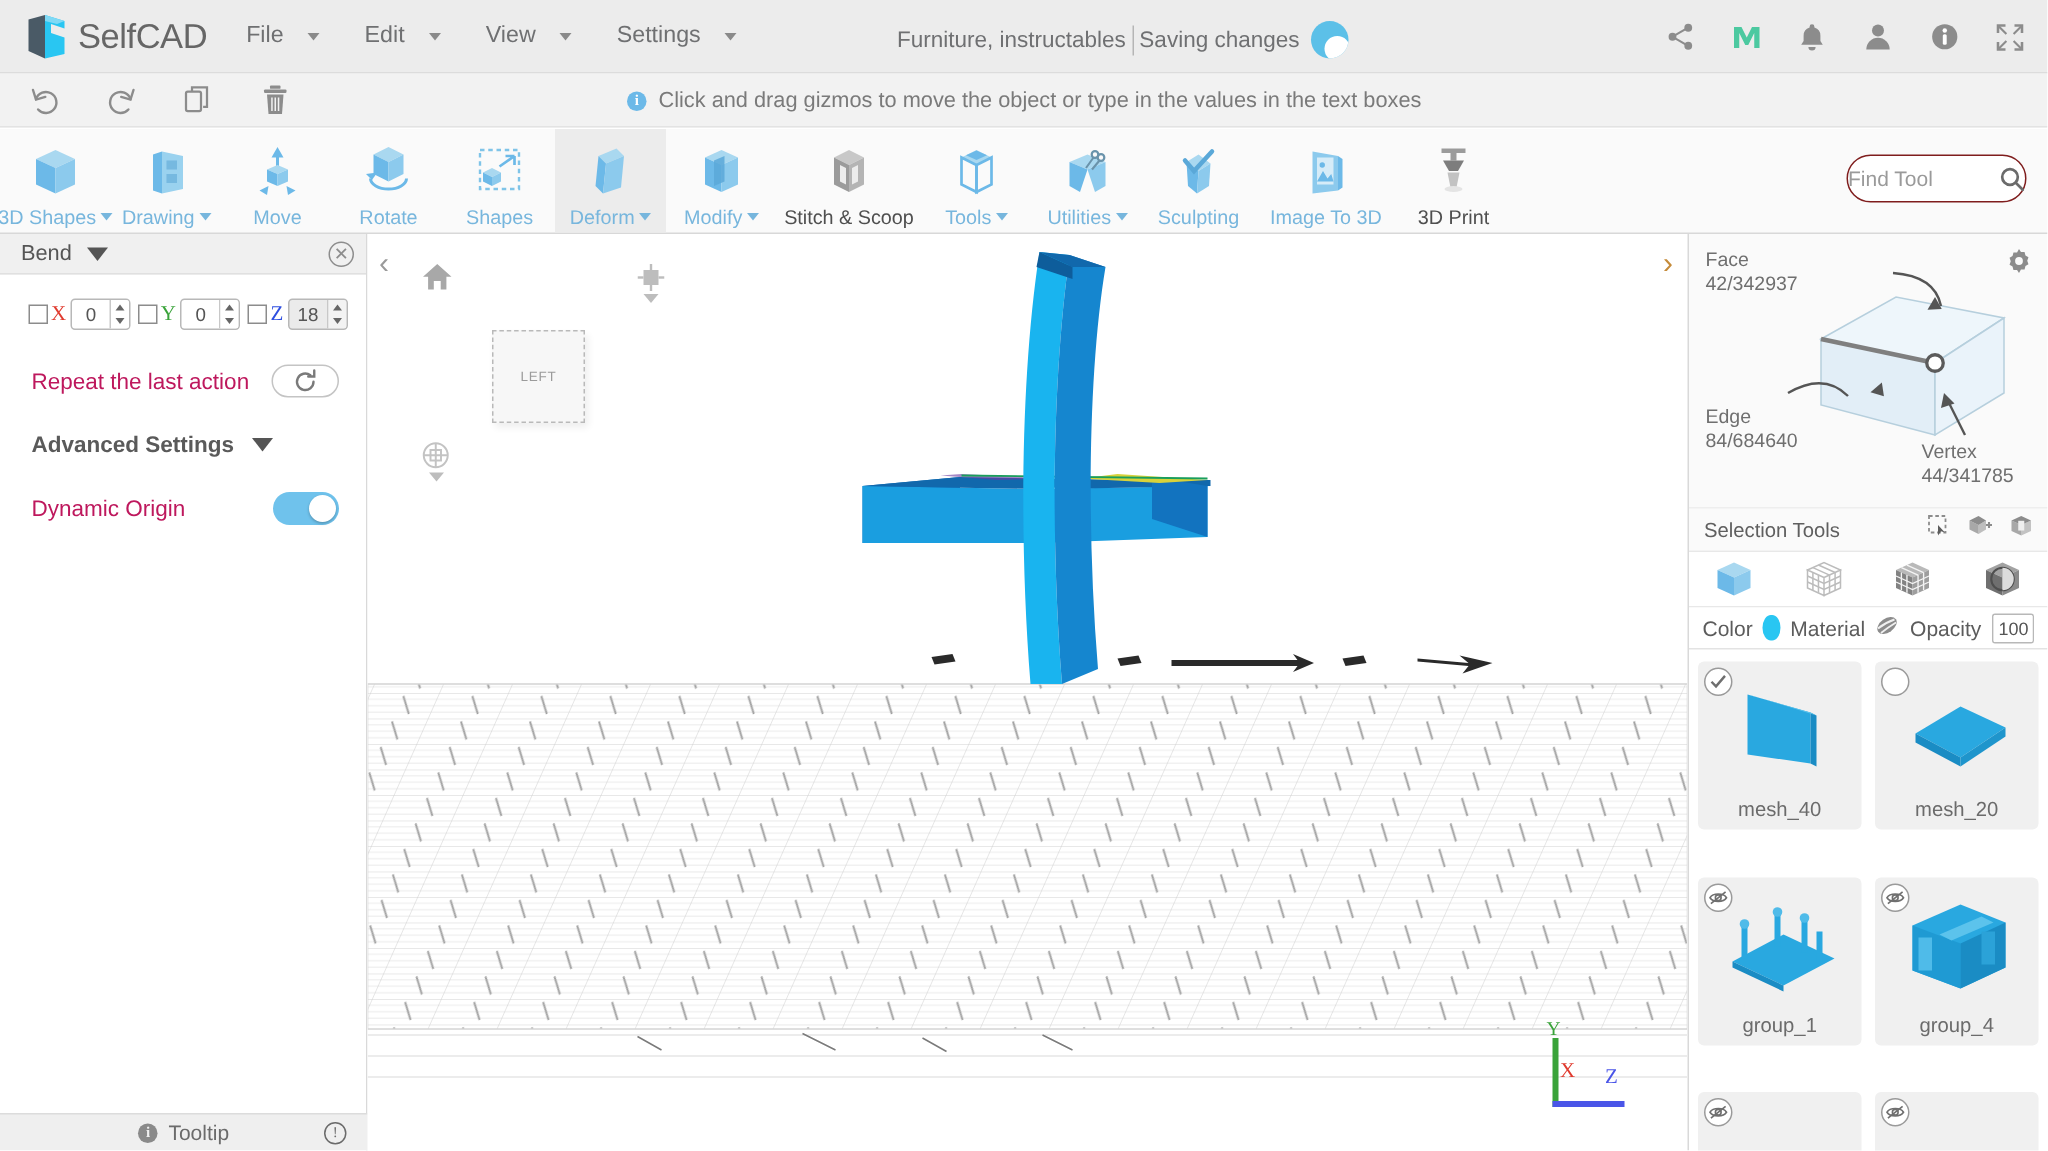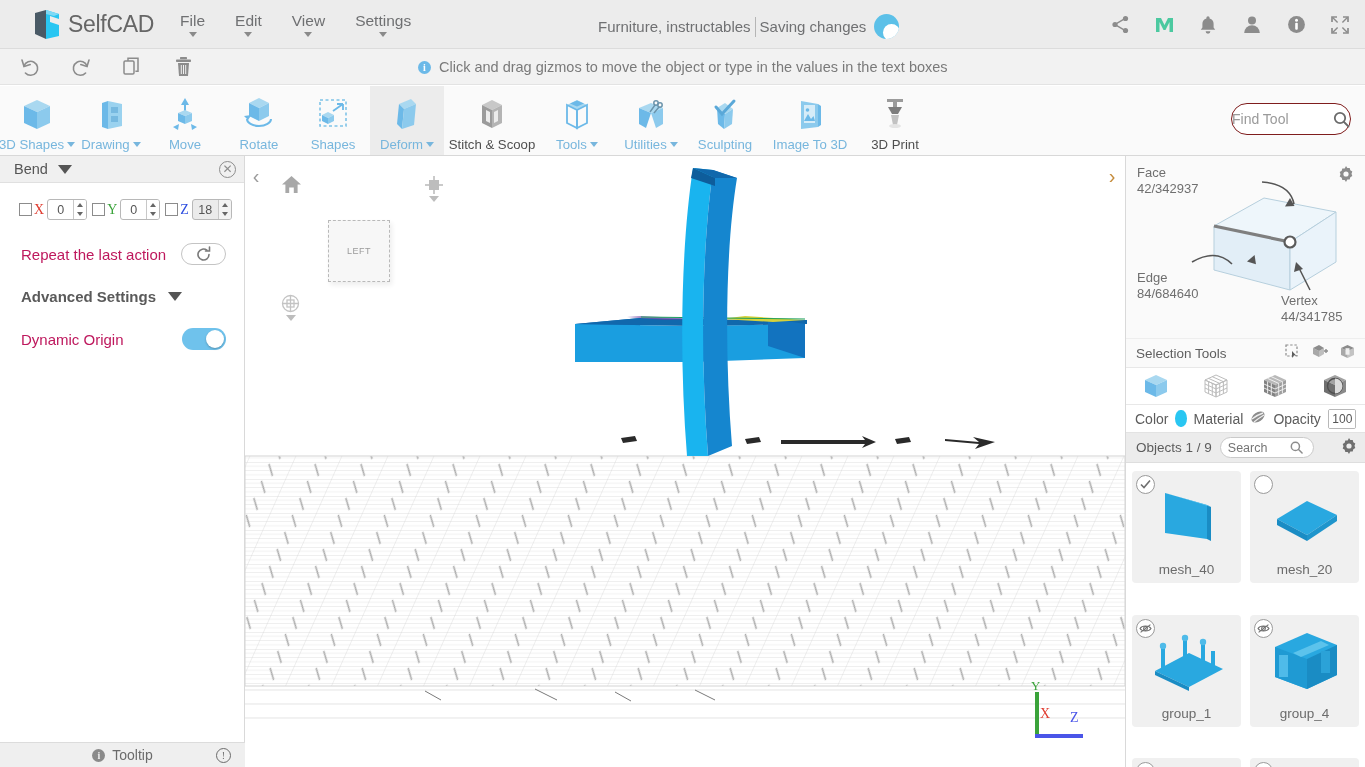--- a/index.html
+++ b/index.html
@@ -9,27 +9,27 @@
     background: #ffffff; color: #6b6b6b;
   }
   #app { position: relative; width: 1365px; height: 767px; }
 
   
   .header {
     position: absolute; top: 0; left: 0; width: 1365px; height: 49px;
     background: #ececec; border-bottom: 1px solid #dcdcdc;
     display: flex; align-items: center;
   }
-  .logo-wrap { display: flex; align-items: center; padding-left: 32px; gap: 6px; }
+  .logo-wrap { display: flex; align-items: center; padding-left: 16px; gap: 6px; }
   .logo-mark { width: 30px; height: 31px; position: relative; }
   .logo-text { font-size: 23px; color: #666; letter-spacing: -.3px; }
   .menu-bar { display: flex; align-items: center; margin-left: 26px; gap: 30px; }
   .menu-item {
     font-size: 15.5px; color: #6f7072; cursor: pointer;
-    display: flex; align-items: center; gap: 2px; flex-direction: column;
+    display: flex; align-items: center; gap: 16px;
   }
   .caret { width: 0; height: 0; border-left: 4px solid transparent;
            border-right: 4px solid transparent; border-top: 5px solid #8a8a8a; display:inline-block; }
   .header-center {
     position: absolute; left: 598px; top: 14px;
     display: flex; align-items: center; gap: 4px;
   }
   .proj-title { font-size: 15px; color: #6f7072; }
   .vsep { width: 1px; height: 20px; background: #b5b5b5; }
   .saving-text { font-size: 15px; color: #6f7072; }
@@ -491,20 +491,34 @@
           <path d="M14 11 L19 16 L17 36 L12 31 Z" fill="#6cb9e8"></path>
           <path d="M31 11 L19 16 L17 36 L29 32 Z" fill="#8ccaed"></path>
         </svg>
       </span>
       <span class="tool-lbl">
         <span>Deform</span>
         <i class="caret"></i>
       </span>
     </div>
 
+    <div class="tool">
+      <span class="tool-ico">
+        <svg width="44" height="44" viewBox="0 0 44 44">
+          <path d="M11 12 L22 7 L33 12 L22 17 Z" fill="#a9d8f0"></path>
+          <path d="M11 12 L22 17 L22 35 L11 30 Z" fill="#6cb9e8"></path>
+          <path d="M33 12 L22 17 L22 35 L33 30 Z" fill="#8ccaed"></path>
+          <path d="M17 14 L24 11 L24 28 L17 31 Z" fill="#5aa8d8" opacity=".85"></path>
+        </svg>
+      </span>
+      <span class="tool-lbl">
+        <span>Modify</span>
+        <i class="caret"></i>
+      </span>
+    </div>
 
     <div class="tool wide">
       <span class="tool-ico">
         <svg width="44" height="44" viewBox="0 0 44 44">
           <path d="M12 12 L22 7 L32 12 L22 17 Z" fill="#c8c8c8"></path>
           <path d="M12 12 L22 17 L22 35 L12 30 Z" fill="#9b9b9b"></path>
           <path d="M32 12 L22 17 L22 35 L32 30 Z" fill="#b4b4b4"></path>
           <path d="M16 17 L20 19 L20 30 L16 28 Z" fill="#ececec"></path>
           <path d="M24 19 L28 17 L28 28 L24 30 Z" fill="#ececec"></path>
         </svg>
@@ -896,36 +910,20 @@
       <span>Opacity</span>
       <span class="opacity-spin">
         <input type="text" value="100" style="">
         <span class="spin-btns">
           
           
         </span>
       </span>
     </div>
 
-    <div class="objects-bar">
-      <span class="objects-lbl">Objects 1 / 9</span>
-      <span class="search-box">
-        <input type="text" placeholder="Search" style="">
-        <svg width="13" height="13" viewBox="0 0 14 14" fill="none" stroke="#8c8c8c" stroke-width="1.6">
-          <circle cx="5.8" cy="5.8" r="4.4"></circle>
-            <path d="M9.2 9.2 L13 13" stroke-linecap="round"></path>
-        </svg>
-      </span>
-      <span style="margin-left:auto;">
-        <svg width="16" height="16" viewBox="0 0 16 16" fill="#6f6f6f">
-          <path d="M8 0 l1.3 2 h2.4 l.6 2.3 2 1.2 -.8 2.3 .8 2.3 -2 1.2 -.6 2.3 H9.3 L8 16 l-1.3-2 H4.3 l-.6-2.3 -2-1.2 .8-2.3 -.8-2.3 2-1.2 .6-2.3 h2.4 Z"></path>
-          <circle cx="8" cy="8" r="2.6" fill="#ececec"></circle>
-        </svg>
-      </span>
-    </div>
 
     <div class="obj-grid">
 
       <div class="obj-card">
         <span class="obj-badge">
           <svg width="11" height="11" viewBox="0 0 11 11" fill="none" stroke="#6f6f6f" stroke-width="1.6">
               <path d="M1 5.5 L4 8.6 L10 1.6"></path>
             </svg>
         </span>
         <span class="obj-thumb">

